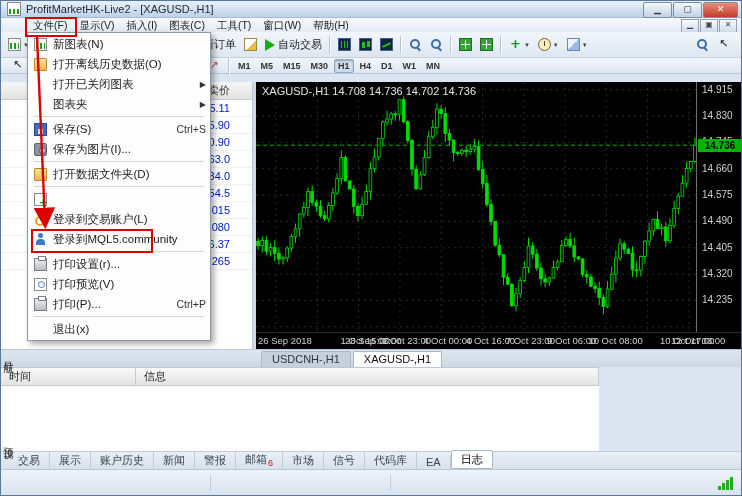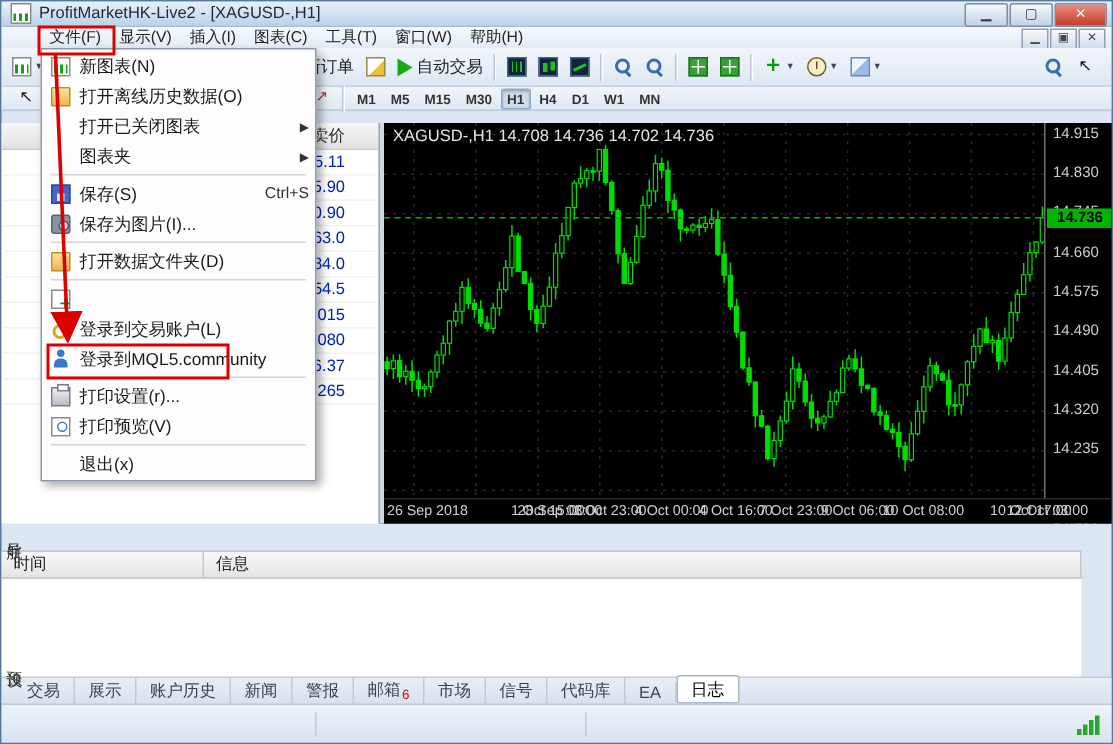--- a/index.html
+++ b/index.html
@@ -100,21 +100,21 @@
   .ptag{position:absolute;left:1px;right:1px;height:13px;background:#00b400;color:#000;font-size:10px;font-weight:bold;text-align:center;line-height:13px;z-index:6;}
   .taxis{position:absolute;left:0;bottom:0;width:490px;height:16px;background:#000;border-top:1px solid #2a2a2a;}
   .tax{position:absolute;top:2px;font-size:9.5px;color:#cfcfcf;white-space:nowrap;}
 
   
   .chart-tabsbar{position:absolute;left:0;top:348px;width:742px;height:18px;background:linear-gradient(#dde6f0,#cdd8e4);border-top:1px solid #b9c7d6;display:flex;align-items:flex-end;padding-left:260px;box-sizing:border-box;}
   .ctab{font-size:11px;color:#334;padding:1px 10px 2px;border:1px solid #a8b8c8;border-bottom:none;background:#c4d0dc;margin-right:2px;border-radius:2px 2px 0 0;}
   .ctab.active{background:#fff;color:#111;}
 
   
-  .terminal{position:absolute;left:0;top:366px;width:720px;height:84px;background:#f0abfc;border-top:1px solid #b9c7d6;}
+  .terminal{position:absolute;left:0;top:366px;width:598px;height:84px;background:#ef4444;border-top:1px solid #b9c7d6;}
   .term-head{display:flex;height:17px;background:linear-gradient(#f8f8f8,#e4e4e4);border-bottom:1px solid #c8c8c8;font-size:11px;color:#222;}
   .th-cell{padding:1px 8px;border-right:1px solid #c8c8c8;line-height:15px;}
   .th-time{width:118px;}
   .th-msg{flex:1;}
   .termtabs{position:absolute;left:0;top:450px;width:742px;height:18px;background:linear-gradient(#e8eef5,#d8e2ec);border-top:1px solid #c0ccd8;display:flex;align-items:flex-end;padding-left:8px;box-sizing:border-box;}
   .ttab{font-size:11px;color:#3a4450;padding:1px 9px;border-right:1px solid #c2ccd6;white-space:nowrap;}
   .ttab.active{background:#fff;border:1px solid #a8b8c8;border-radius:2px;color:#000;}
   .badge{color:#d01010;font-size:9px;vertical-align:sub;margin-left:1px;}
 
   
@@ -606,20 +606,24 @@
         <div class="tax" style="left: 167.2px;">4 Oct 00:00</div>
         <div class="tax" style="left: 210px;">4 Oct 16:00</div>
         <div class="tax" style="left: 249.8px;">7 Oct 23:00</div>
         <div class="tax" style="left: 291.1px;">9 Oct 06:00</div>
         <div class="tax" style="left: 332.4px;">10 Oct 08:00</div>
         <div class="tax" style="left: 386px; padding-left: 18px;">10 Oct 17:00</div>
         <div class="tax" style="left: 415px;">12 Oct 03:00</div>
       </div>
   </div>
 
+  <div class="chart-tabsbar" id="chart-tabs">
+      <span class="ctab">USDCNH-,H1</span>
+      <span class="ctab active">XAGUSD-,H1</span>
+    </div>
 
   <div class="terminal">
     <div class="term-head">
       <span class="th-cell th-time">时间</span>
       <span class="th-cell th-msg">信息</span>
     </div>
     <div style="height:66px;background:#fff;"></div>
   </div>
   <div class="termtabs" id="termtabs">
       <span class="ttab">交易</span>
@@ -718,20 +722,27 @@
           <span class="i i-printer"></span>
         </span>
         <span class="fm-label">打印设置(r)...</span>
       </div>
       <div class="fm-row">
         <span class="fm-icon">
           <span class="i i-preview"></span>
         </span>
         <span class="fm-label">打印预览(V)</span>
       </div>
+      <div class="fm-row">
+        <span class="fm-icon">
+          <span class="i i-printer"></span>
+        </span>
+        <span class="fm-label">打印(P)...</span>
+        <span class="fm-shortcut">Ctrl+P</span>
+      </div>
       <div class="fm-sep"></div>
       <div class="fm-row">
         <span class="fm-icon"></span>
         <span class="fm-label">退出(x)</span>
       </div>
     </div>
 
   <div class="anno-box" id="anno-box1" style="left: 24px; top: 16px; width: 48.4219px; height: 16px;"></div>
   <div class="anno-box" id="anno-box2" style="left: 30px; top: 228px; width: 118px; height: 20px;"></div>
   <svg id="anno-svg">

